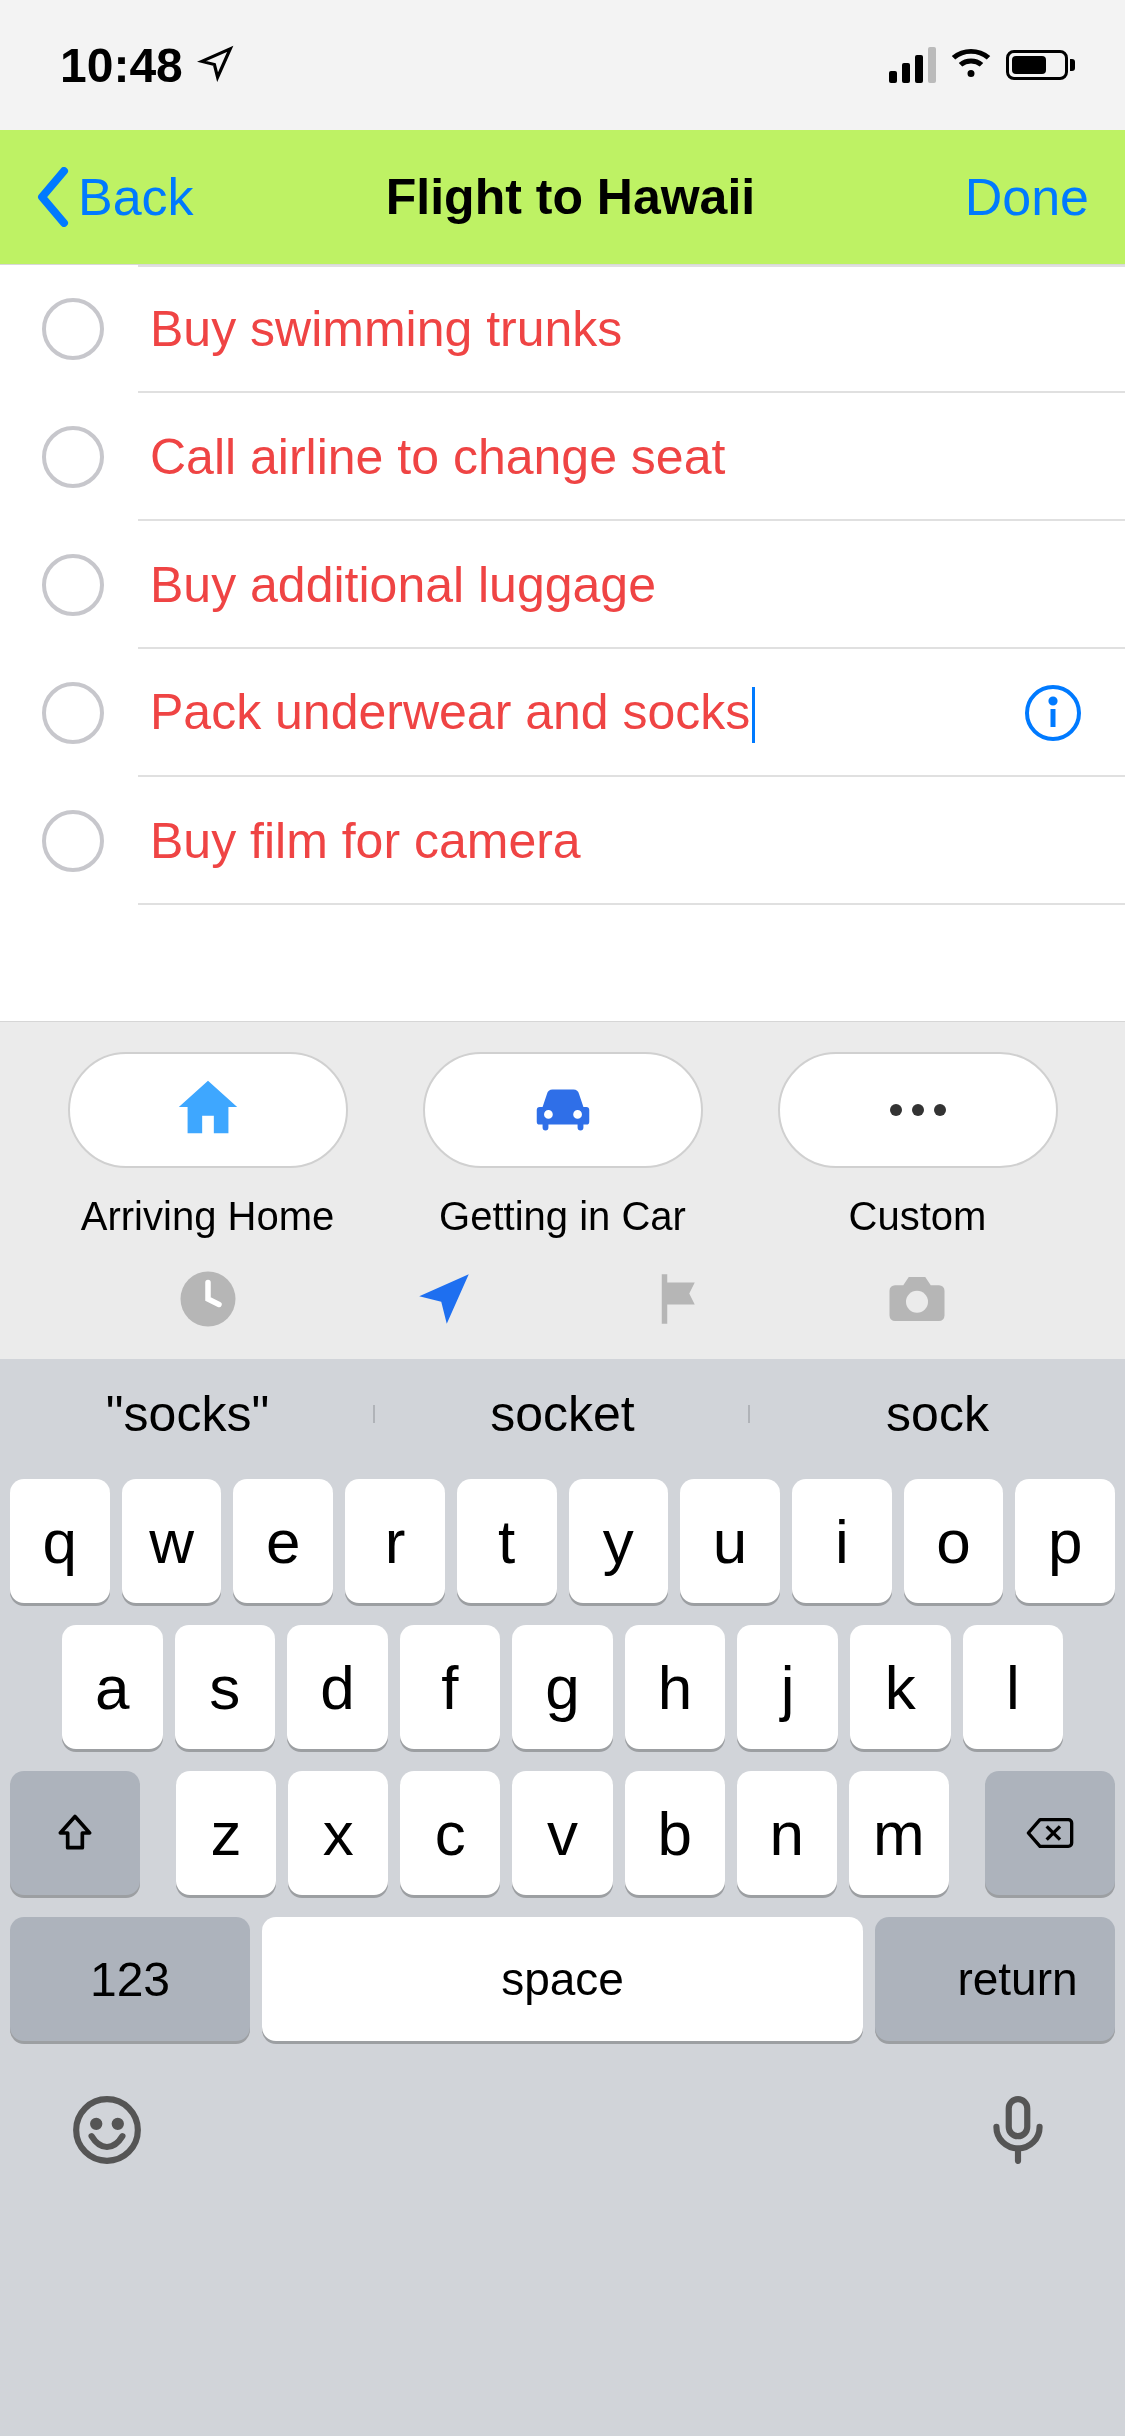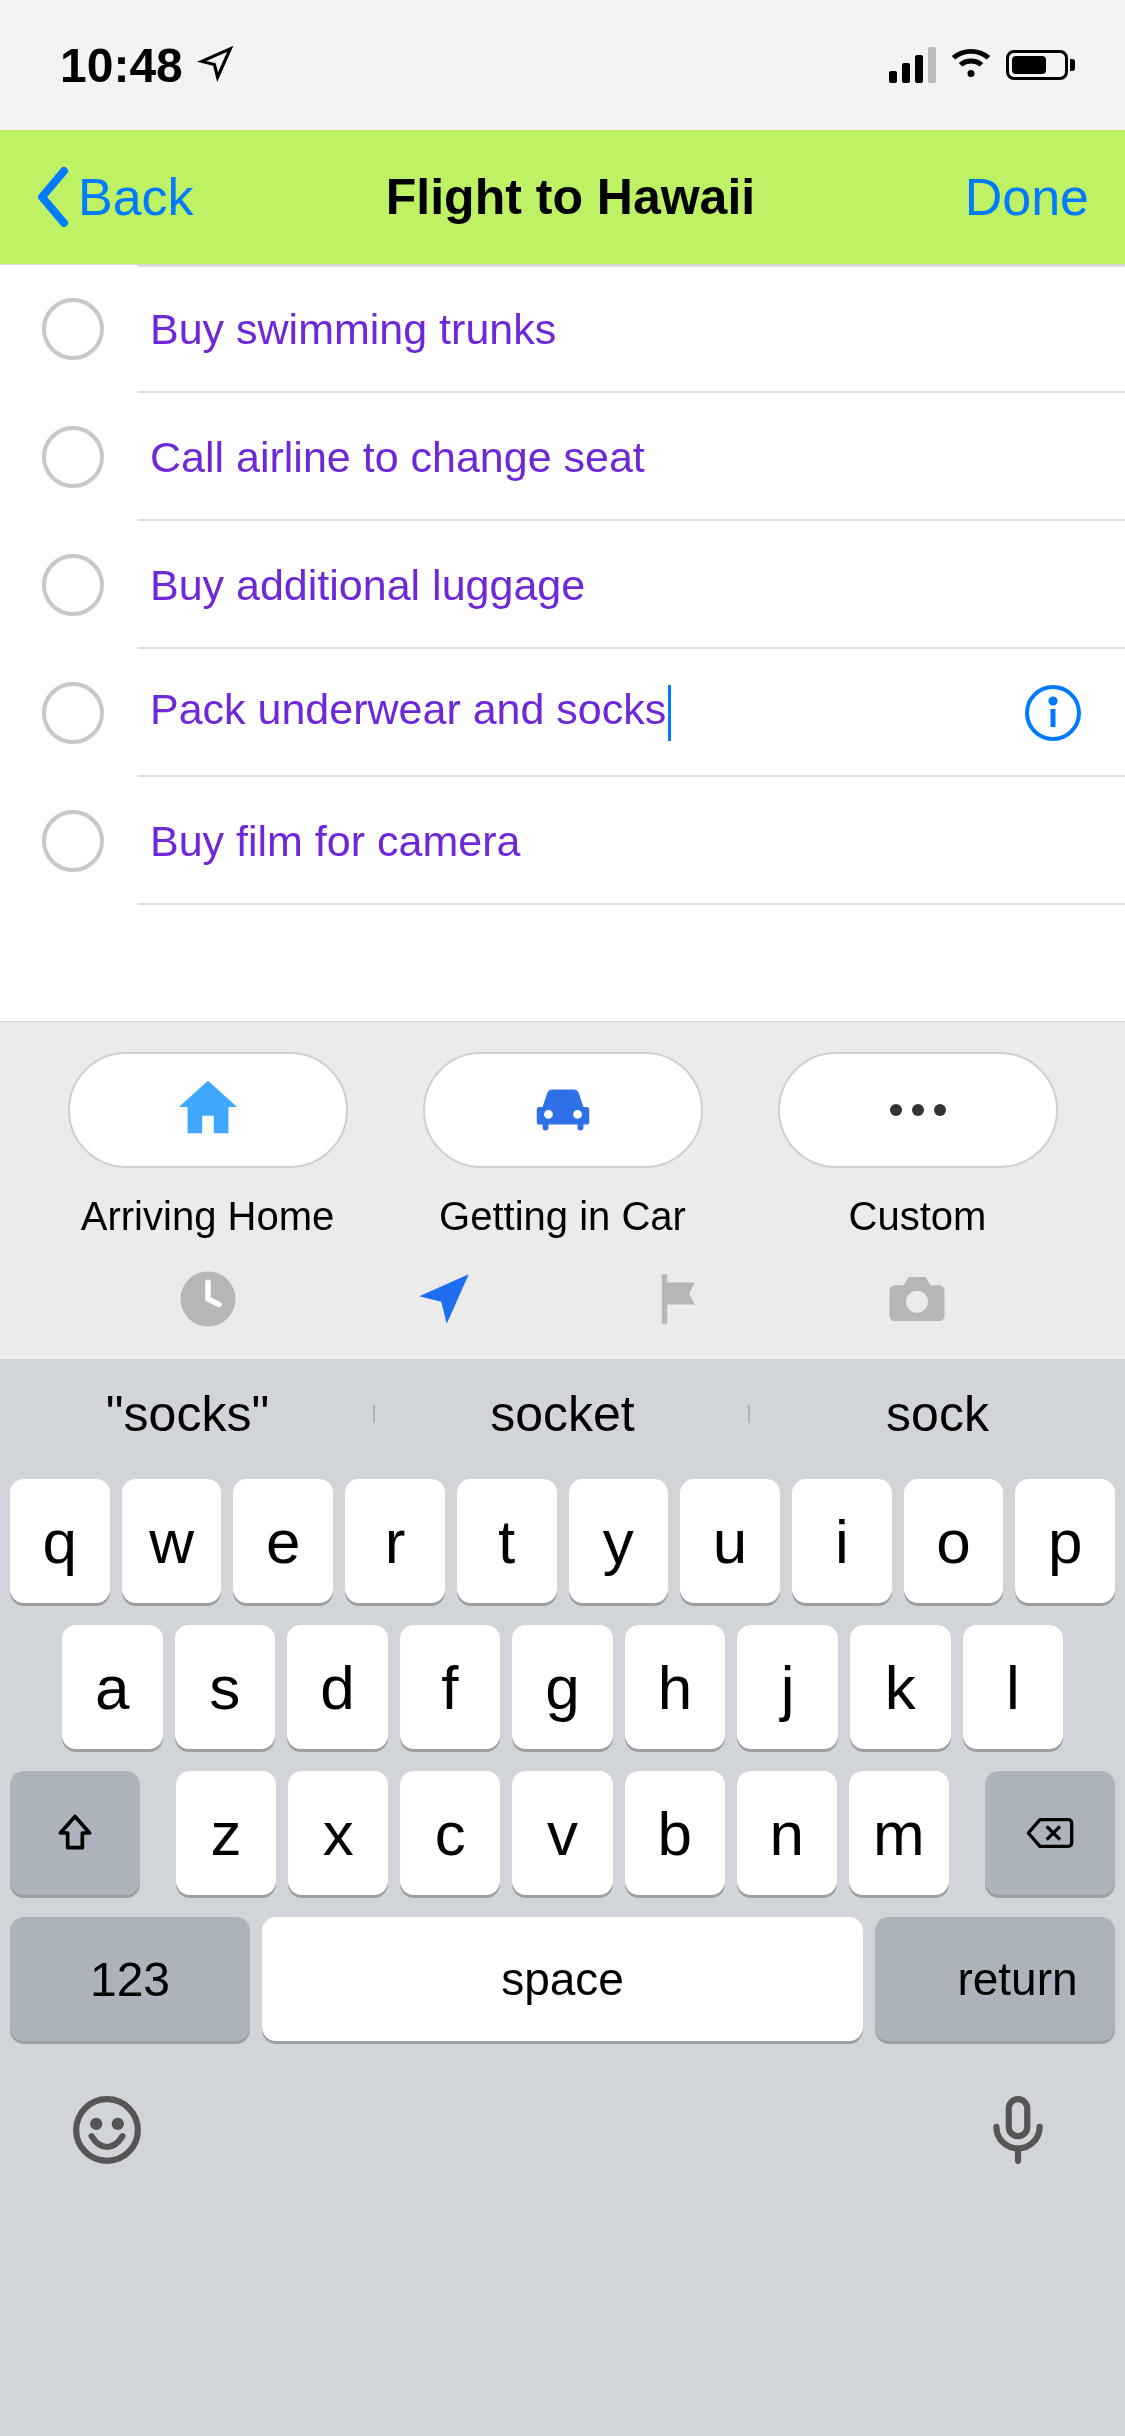--- a/index.html
+++ b/index.html
@@ -26,21 +26,21 @@
   .nav-bar { height: 135px; display: flex; align-items: center; justify-content: space-between; padding: 0 36px; background: #bef264; border-bottom: 1px solid #d8d8d8; position: relative; }
   .nav-back { display: flex; align-items: center; color: #007aff; font-size: 52px; gap: 6px; }
   .nav-back svg { width: 36px; height: 60px; }
   .nav-title { position: absolute; left: 16px; right: 0; text-align: center; font-size: 50px; font-weight: 600; pointer-events: none; }
   .nav-done { color: #007aff; font-size: 52px; }
 
   
   .list { background: #fff; }
   .list-row { display: flex; align-items: center; height: 128px; padding-left: 42px; position: relative; }
   .list-row .circle { width: 62px; height: 62px; border: 4px solid #c7c7cc; border-radius: 50%; flex-shrink: 0; }
-  .list-row .task-text { font-size: 43px; color: #6d28d9; margin-left: 46px; }
+  .list-row .task-text { font-size: 50px; color: #ef4444; margin-left: 46px; }
   .list-row .cursor { display:inline-block; width:3px; height:56px; background:#007aff; vertical-align:middle; margin-left:2px; }
   .list-row::after { content: ""; position: absolute; left: 138px; right: 0; bottom: 0; height: 2px; background: #e0e0e0; }
   .list-row.first-top::before { content:""; position:absolute; left:138px; right:0; top:0; height:2px; background:#e0e0e0; }
   .info-btn { position: absolute; right: 42px; top: 50%; transform: translateY(-50%); width: 60px; height: 60px; }
   .info-btn svg { width: 60px; height: 60px; }
 
   
   .gap { height: 116px; background: #fff; }
 
   

